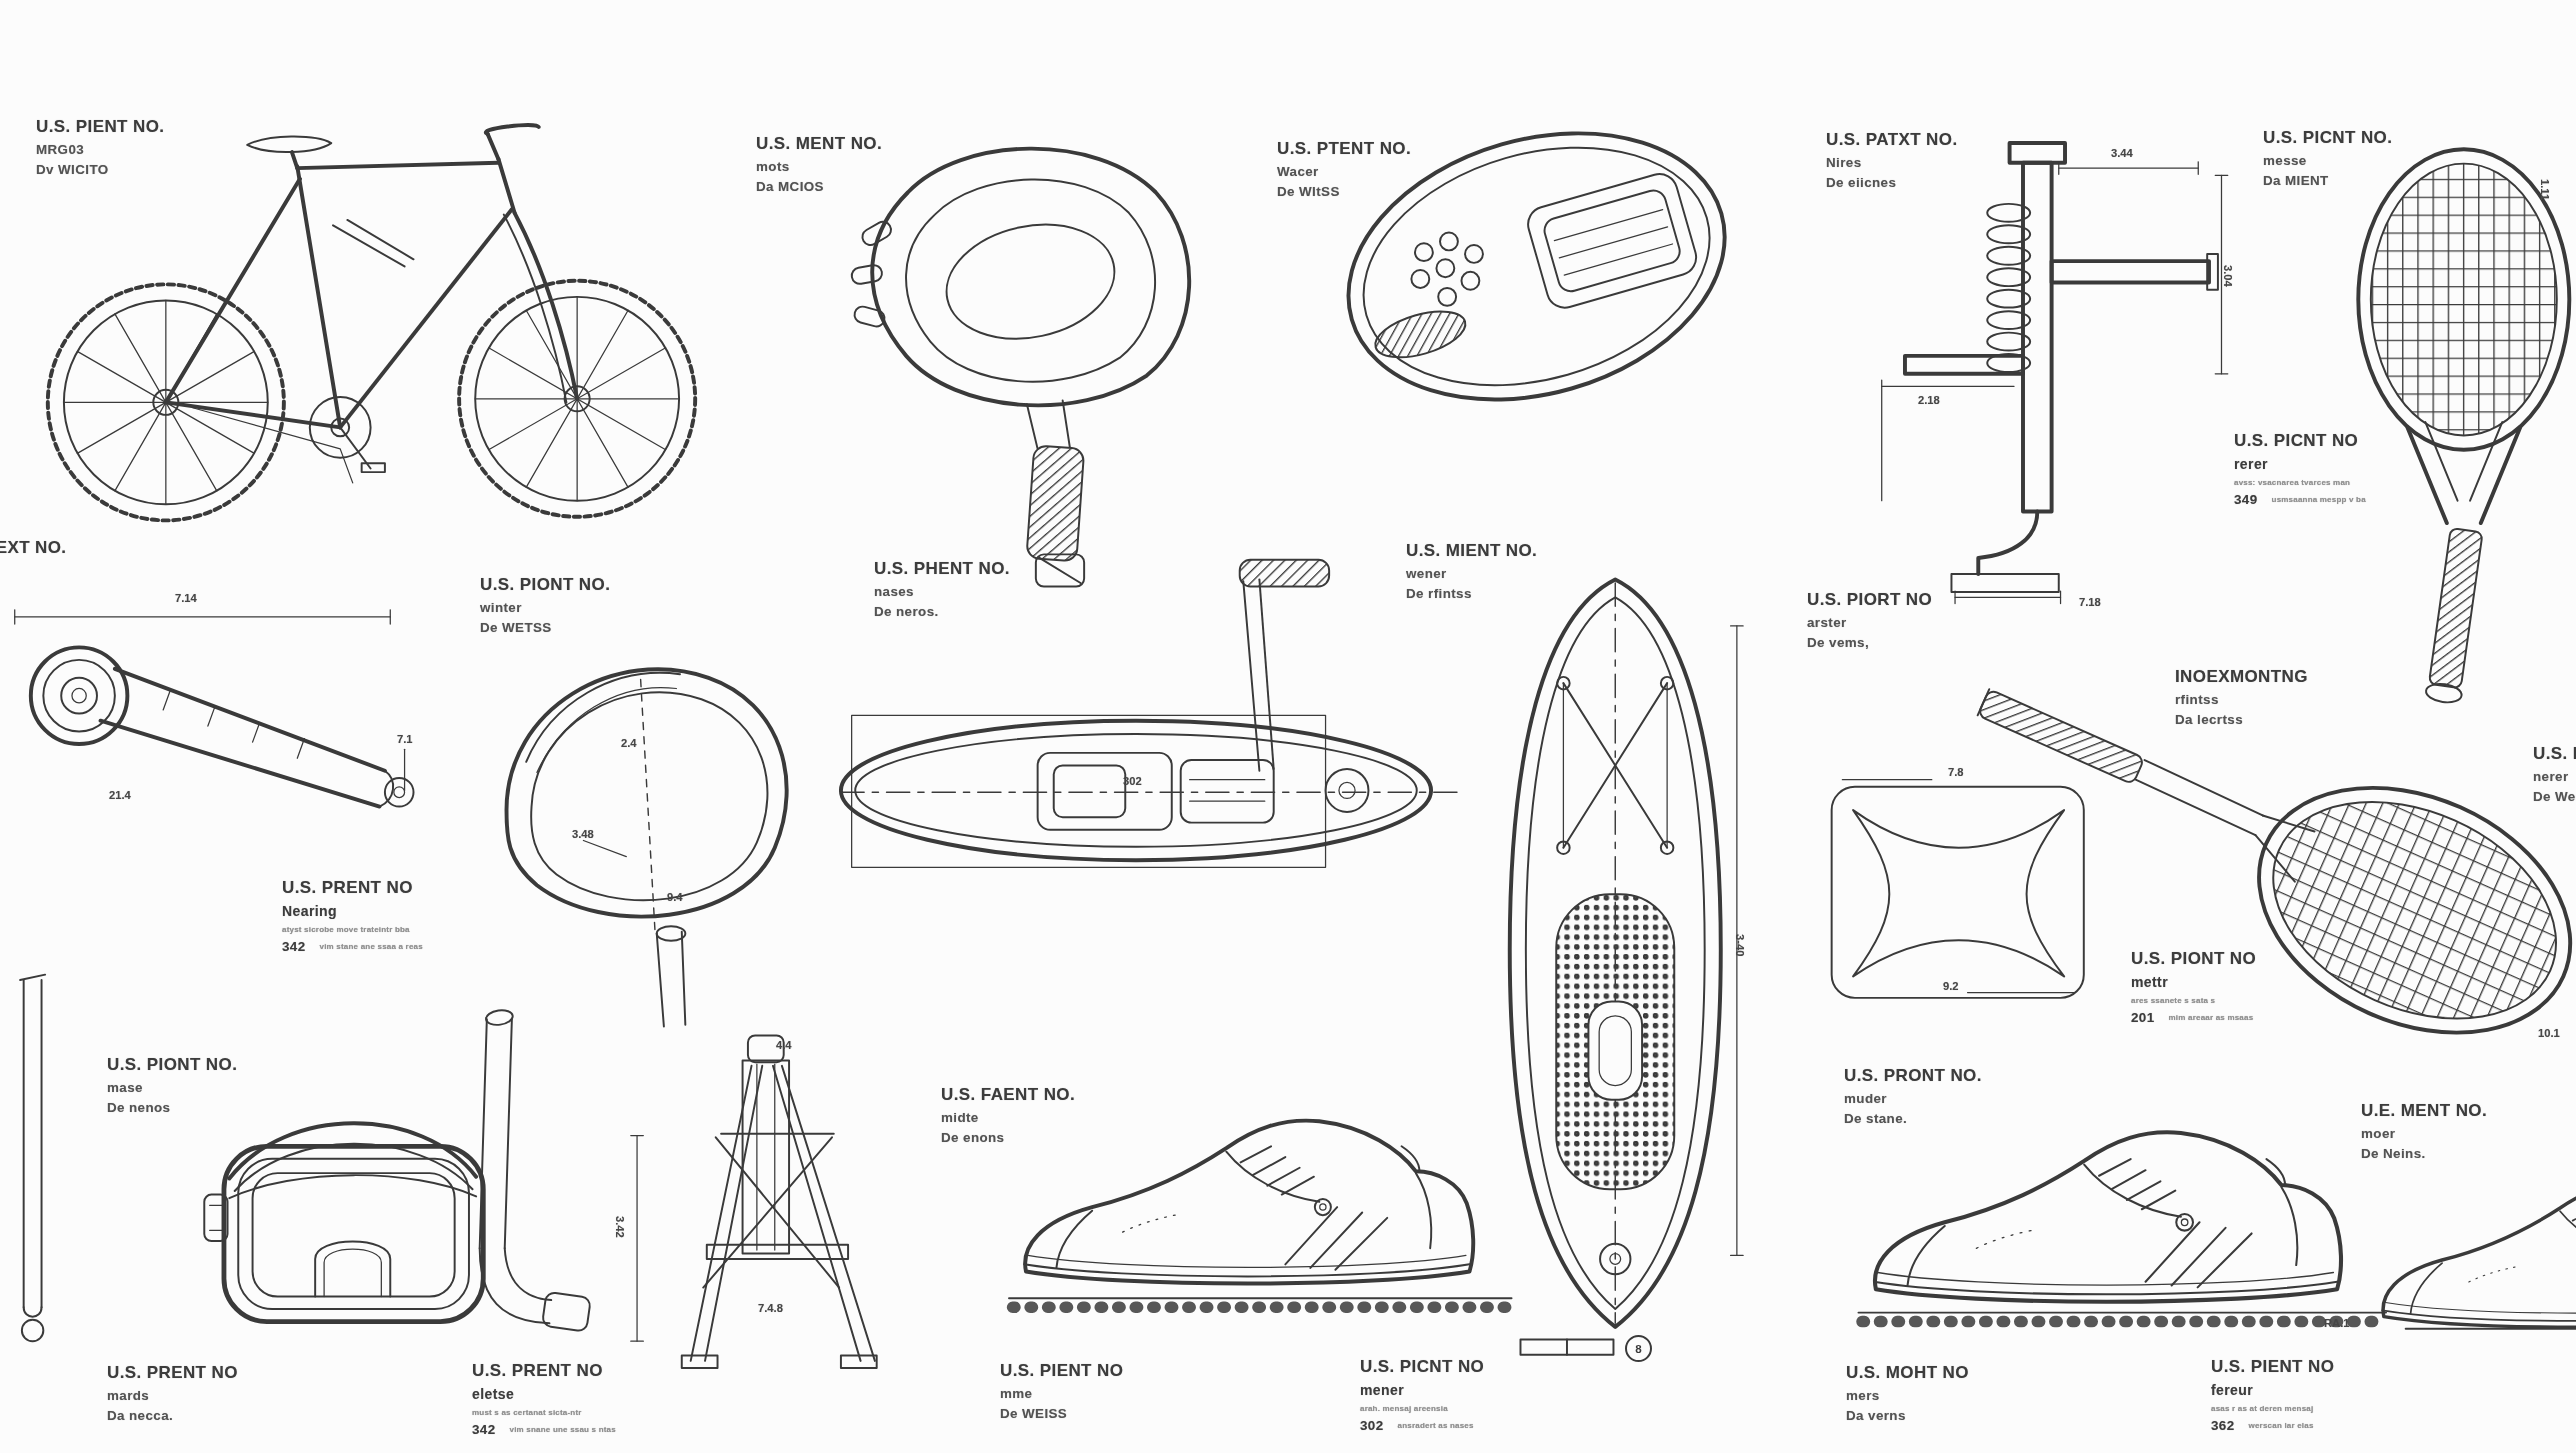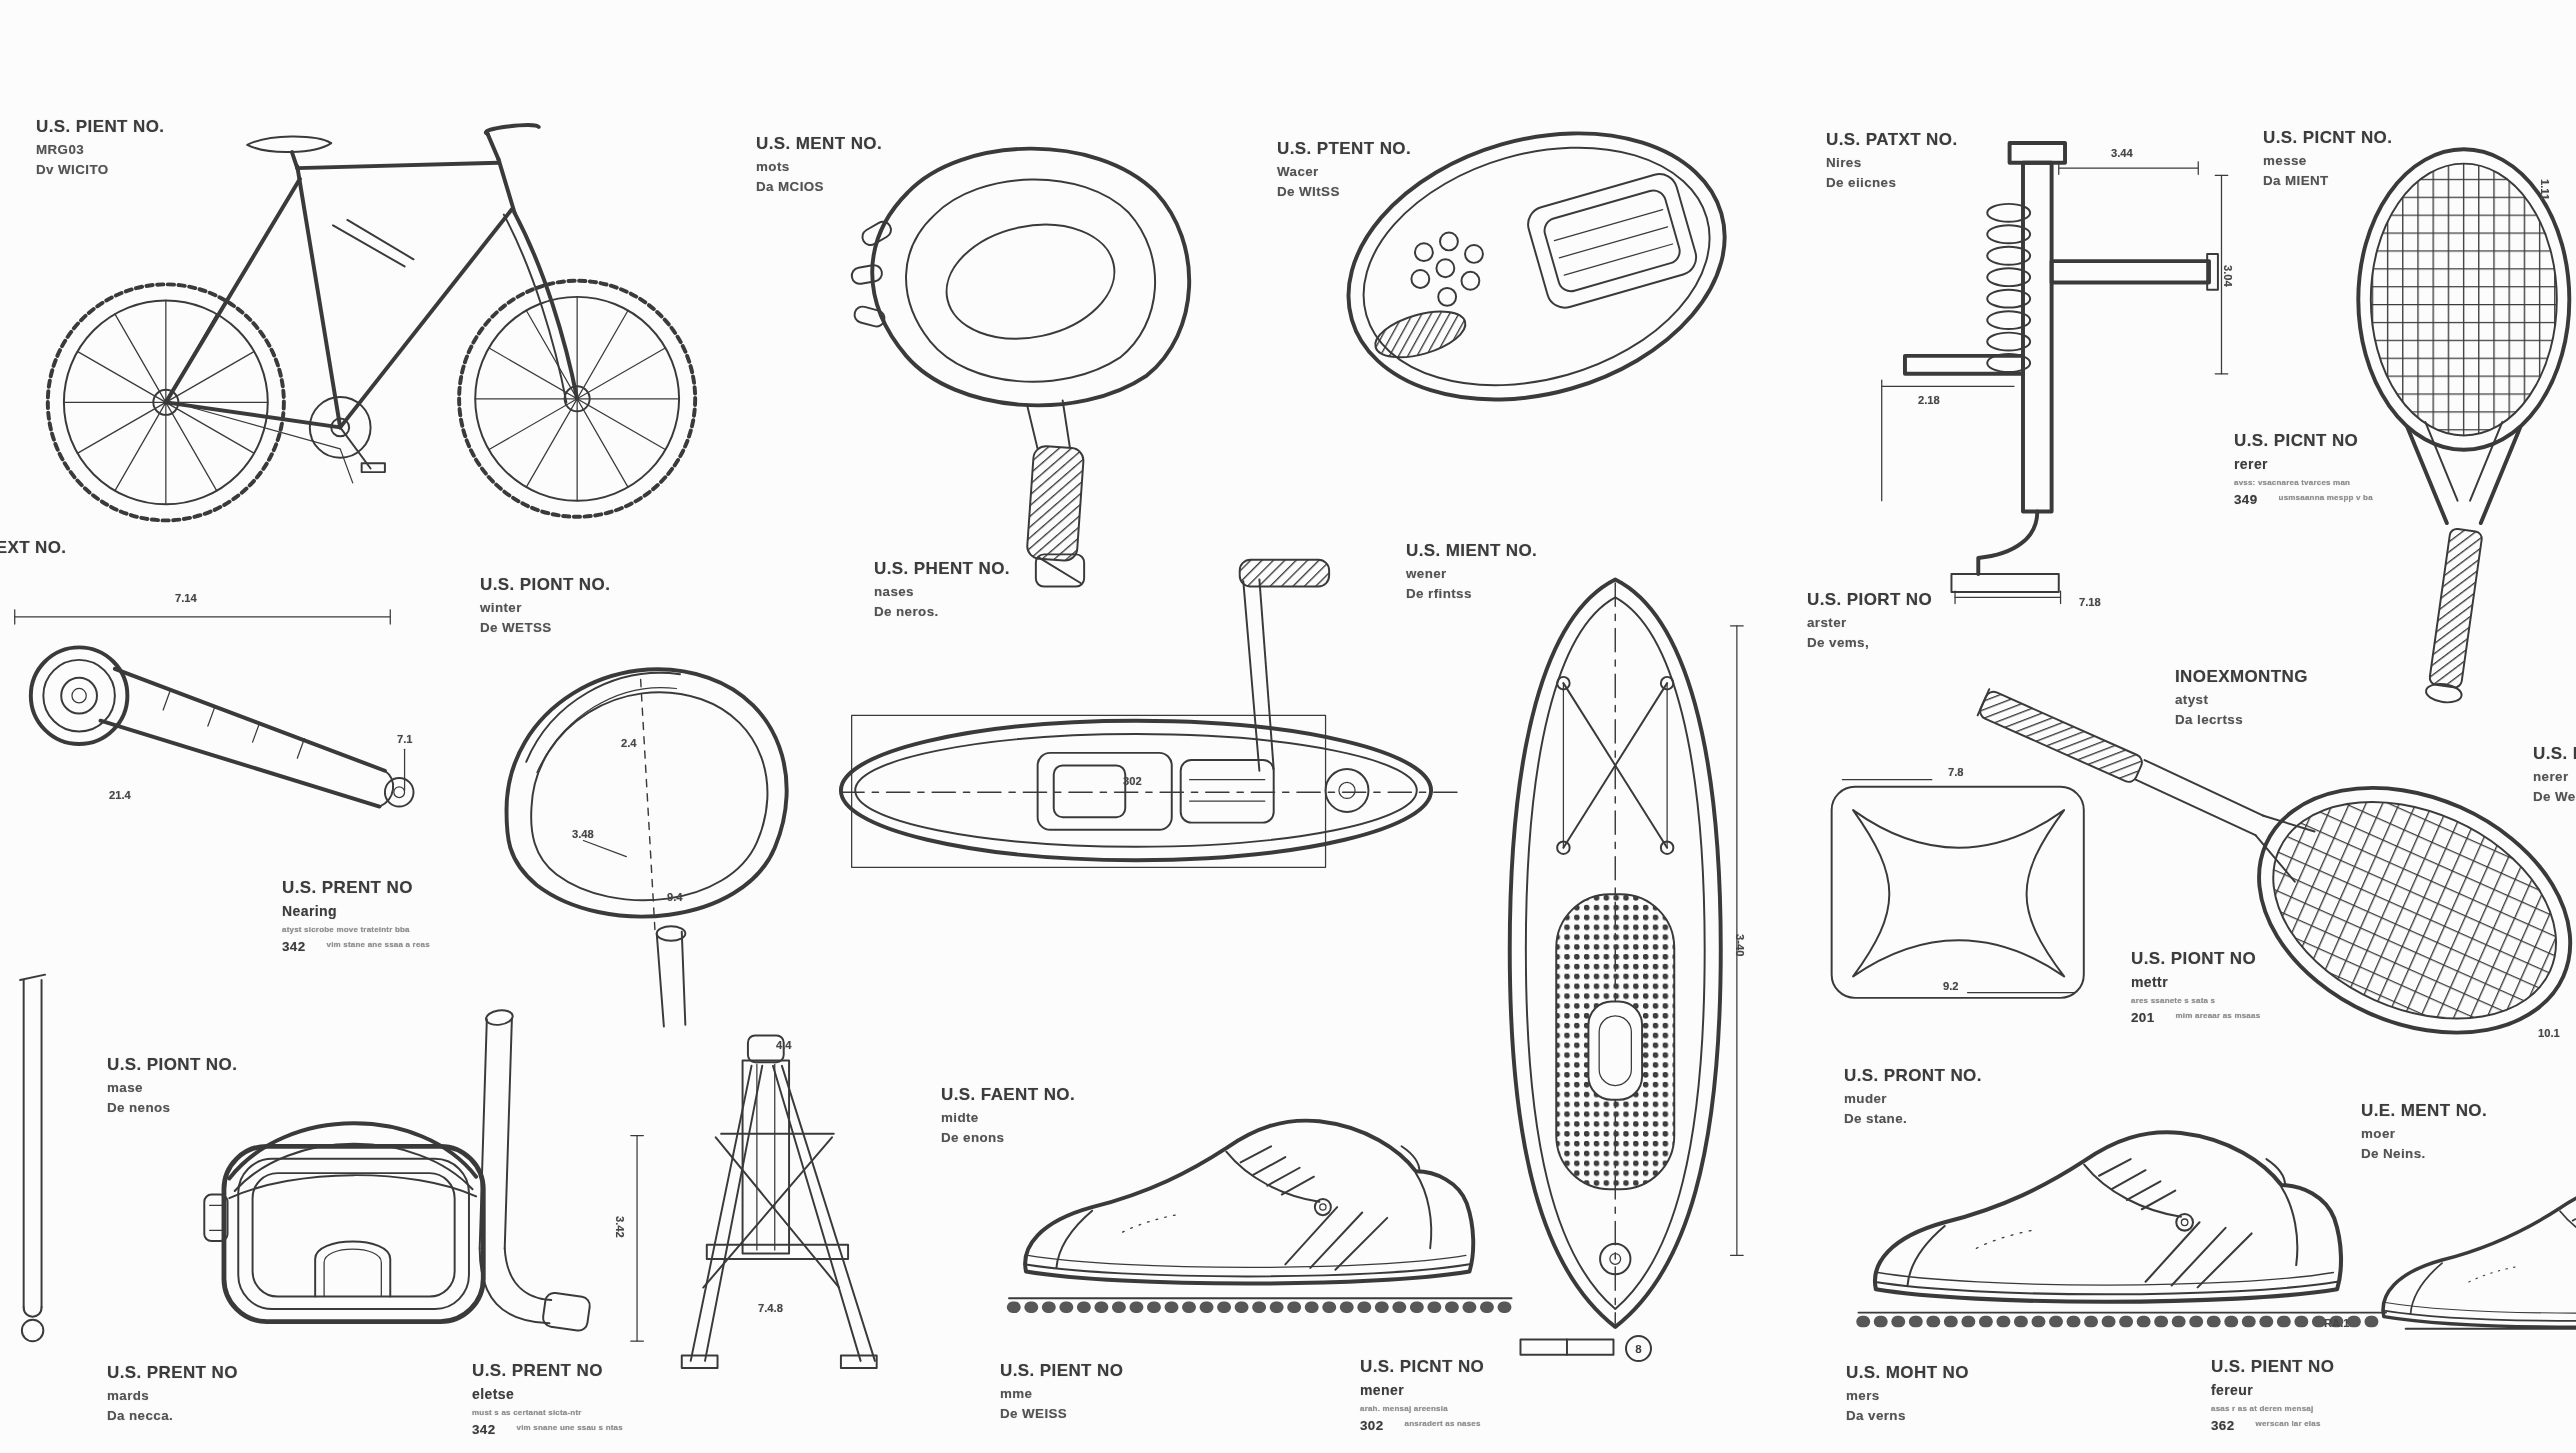--- a/index.html
+++ b/index.html
@@ -15,21 +15,21 @@
   svg.art .w5{stroke-width:5.4}
   svg.art .dash{stroke-dasharray:26 9 7 9;stroke-width:1.6}
   svg.art .d2{stroke-dasharray:8 8;stroke-width:1.6}
   svg.art .tread{stroke-dasharray:2.6 17;stroke-width:13;opacity:.85}
   .label{position:absolute;color:#3c3c3c;line-height:1.5;letter-spacing:0.4px;
          text-shadow:0 0 0.9px rgba(70,70,70,.45);white-space:nowrap;}
   .label .t{display:block;font-size:17px;font-weight:700;}
   .label .s{display:block;font-size:13.4px;font-weight:600;opacity:.88;}
   .label .b{display:block;font-size:14px;font-weight:700;}
   .label .y{display:block;font-size:8px;font-weight:600;color:#909090;letter-spacing:0.2px;line-height:1.9;}
-  .label .row{display:flex;gap:21px;align-items:flex-start;}
+  .label .row{display:flex;gap:14px;align-items:center;}
   .label .n{font-size:13.4px;font-weight:700;}
   .dim{position:absolute;font-size:11.2px;font-weight:600;color:#474747;white-space:nowrap;
        text-shadow:0 0 0.9px rgba(70,70,70,.4);}
   .rot{transform:rotate(90deg);transform-origin:left top;}
   .badge{position:absolute;width:23px;height:23px;border:2.2px solid #3a3a3a;border-radius:50%;
          color:#3a3a3a;font-size:11.6px;font-weight:700;line-height:23px;text-align:center;}
 </style>
 </head>
 <body>
 
@@ -387,21 +387,21 @@
   <span class="s">wener</span>
   <span class="s">De rfintss</span>
 </div>
 <div class="label" style="left:1807px;top:587px">
   <span class="t">U.S. PIORT NO</span>
   <span class="s">arster</span>
   <span class="s">De vems,</span>
 </div>
 <div class="label" style="left:2175px;top:664px">
   <span class="t">INOEXMONTNG</span>
-  <span class="s">atyst</span>
+  <span class="s">rfintss</span>
   <span class="s">Da lecrtss</span>
 </div>
 <div class="label" style="left:282px;top:875px">
   <span class="t">U.S. PRENT NO</span>
   <span class="b">Nearing</span>
   <span class="y">atyst sicrobe move trateintr bba</span>
   <span class="row">
         <span class="n">342</span>
         <span class="y">vim stane ane ssaa a reas</span>
       </span>

